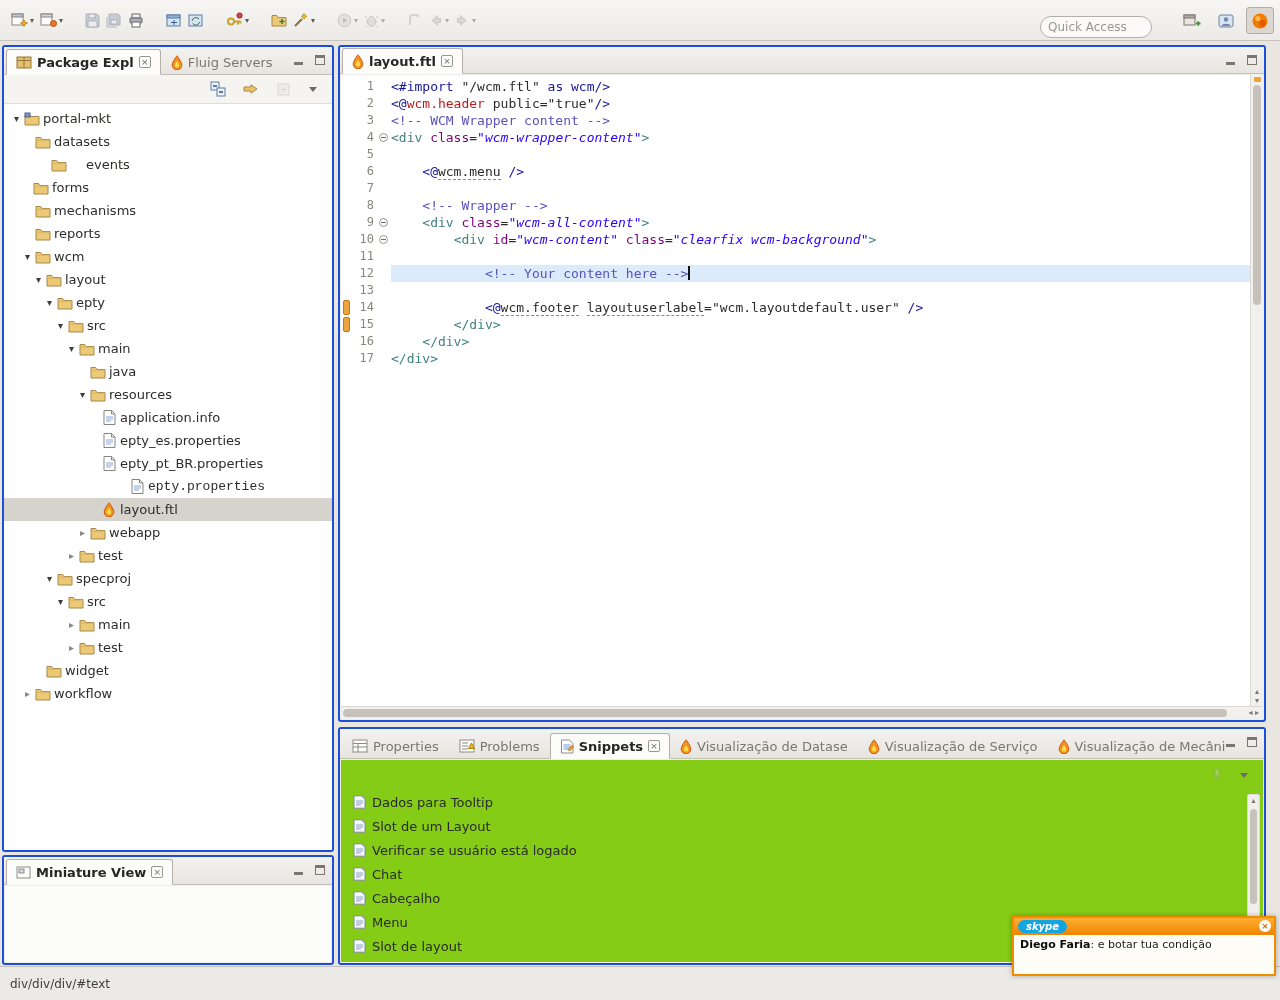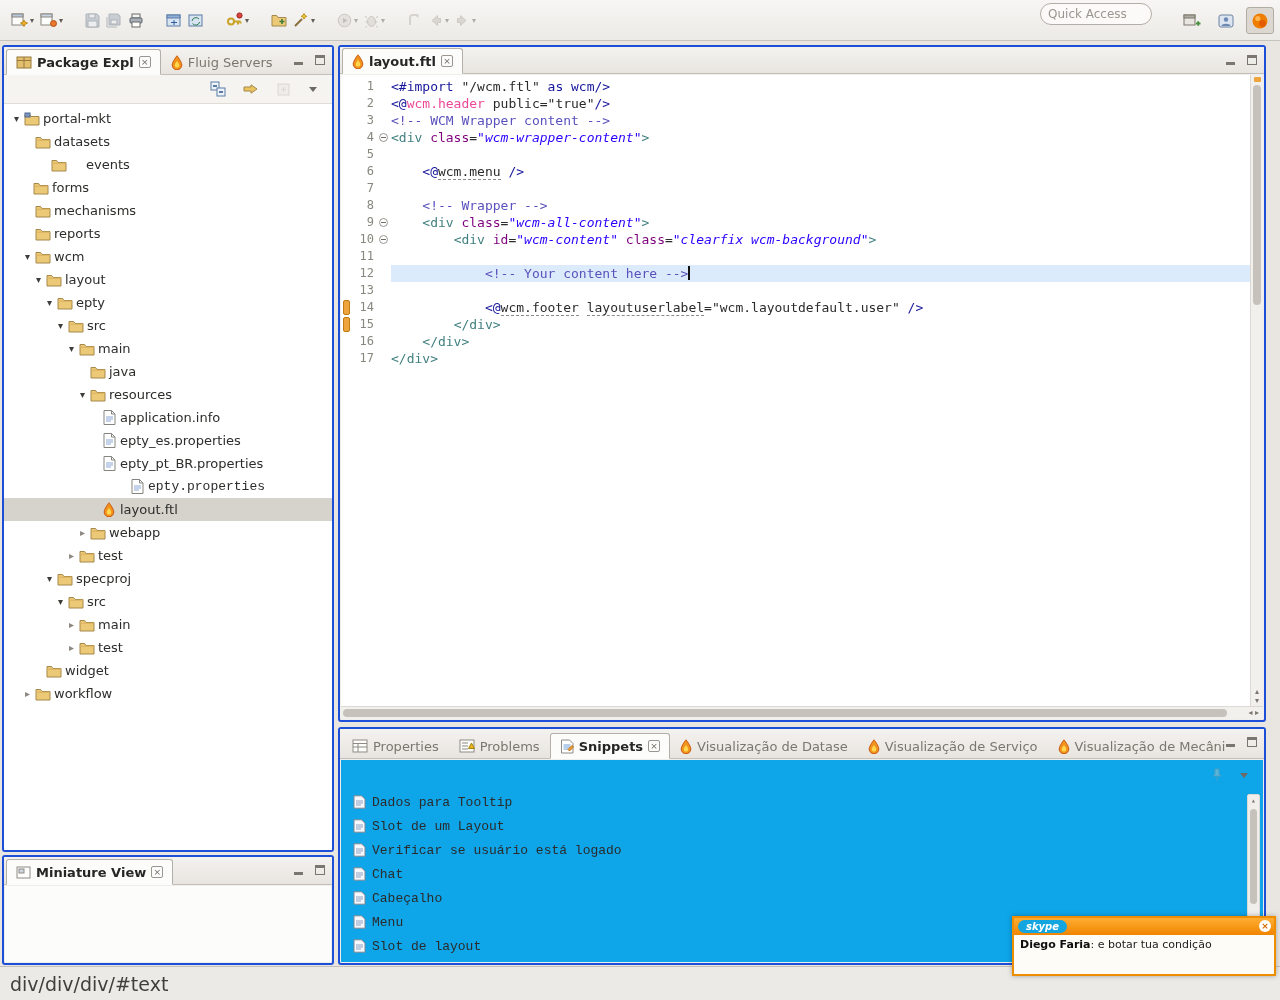--- a/index.html
+++ b/index.html
@@ -9,21 +9,21 @@
   
   .topbar { position:absolute; left:0; top:0; width:1280px; height:41px;
     background:linear-gradient(#f7f6f4,#eceae6); border-bottom:1px solid #c8c3bc;
     display:flex; align-items:center; padding:0 8px; }
   .tb-groups { display:flex; align-items:center; }
   .tb-group { display:flex; align-items:center; margin-right:16px; }
   .tbtn { display:inline-flex; align-items:center; gap:1px; padding:3px 3px; border-radius:3px; }
   .tbtn.disabled { opacity:.45; }
   .icon { display:inline-flex; align-items:center; justify-content:center; }
   .dd { font-size:8px; color:#5f5b55; margin-left:1px; }
-  .qa-input { position:absolute; right:128px; top:3px; width:112px; height:22px;
+  .qa-input { position:absolute; right:128px; top:16px; width:112px; height:22px;
     border:1px solid #b3aea7; border-radius:11px; background:#fbfaf8; padding:0 7px;
     font:12px "DejaVu Sans",sans-serif; color:#555; }
   .qa-input::placeholder { color:#9b968f; }
   .top-right { position:absolute; right:6px; top:7px; display:flex; align-items:center; gap:6px; }
   .persp { width:28px; height:27px; display:flex; align-items:center; justify-content:center; border-radius:3px; }
   .persp.active { background:#dcd7d0; border:1px solid #b1aca4; }
 
   
   .panel { position:absolute; background:#f0eeeb; border:2px solid #1d4ed8; border-radius:3px; overflow:hidden; }
   #pkgPanel    { left:2px;   top:45px;  width:332px; height:807px; }
@@ -71,46 +71,46 @@
   .codecol { flex:1; padding-top:3px; font:13px/17px "DejaVu Sans Mono","Liberation Mono",monospace; overflow:hidden; }
   .cl { height:17px; white-space:pre; }
   .cl.hl { background:#dcebfb; }
   .caret { display:inline-block; width:2px; height:14px; background:#111; vertical-align:-2px; }
   .tk-d { color:#2b2b2b; }
   .tk-k { color:#16169b; }
   .tk-s { color:#2a00ff; font-style:italic; }
   .tk-c { color:#5a51bd; }
   .tk-t { color:#3f7f7f; }
   .tk-a { color:#7f007f; }
-  .tk-m { color:#ec4899;text-align:right; }
+  .tk-m { color:#b91c1c;text-align:right; }
   .tk-mu { color:#2b2b2b; border-bottom:1px dashed #8a8a8a; }
   .vscroll { width:13px; flex:none; background:#f2f0ed; border-left:1px solid #dcd8d2; position:relative; }
   .vthumb { position:absolute; left:2px; right:2px; top:10px; height:220px; background:#c6c2bb; border-radius:5px; }
   .vmark { position:absolute; left:3px; top:2px; width:7px; height:5px; background:#eda43d; border-radius:1px; }
   .varrows { position:absolute; bottom:1px; left:0; right:0; text-align:center; font-size:8px; line-height:9px; color:#7a756e; }
   .hscroll { position:absolute; left:1px; right:1px; bottom:1px; height:13px; background:#f2f0ed; border-top:1px solid #dcd8d2; }
   .hthumb { position:absolute; left:2px; right:36px; top:2px; bottom:2px; background:#c6c2bb; border-radius:5px; }
   .harrows { position:absolute; right:4px; top:1px; font-size:8px; color:#7a756e; }
 
   
-  .bp-body { position:absolute; left:1px; right:1px; top:31px; bottom:1px; background:#0ea5e9;font-family:Liberation Mono, monospace; }
+  .bp-body { position:absolute; left:1px; right:1px; top:31px; bottom:1px; background:#84cc16; }
   .bp-tools { position:absolute; right:12px; top:6px; display:flex; gap:11px; align-items:center; }
   .sniplist { position:absolute; left:12px; top:30px; right:26px; bottom:0; overflow:hidden; }
   .snip { height:24px; display:flex; align-items:center; gap:6px; font-size:13px; color:#2b2b2b; }
   .bp-scroll { position:absolute; right:3px; top:34px; bottom:3px; width:13px; background:#f1efec; border:1px solid #ddd9d3; border-radius:2px; }
   .bp-thumb { position:absolute; left:2px; right:2px; top:14px; height:95px; background:#c6c2bb; border-radius:5px; }
   .bps-up, .bps-dn { position:absolute; left:0; right:0; text-align:center; font-size:8px; color:#7a756e; }
   .bps-up { top:1px; } .bps-dn { bottom:1px; }
 
   
   .mini-body { position:absolute; left:1px; right:1px; top:29px; bottom:1px; background:#fcfcfb; }
 
   
   .statusbar { position:absolute; left:0; top:966px; width:1280px; height:34px; background:#eceae6;
-    border-top:1px solid #c4bfb8; display:flex; align-items:center; padding-left:10px; font-size:19px; color:#3f3f3c; }
+    border-top:1px solid #c4bfb8; display:flex; align-items:center; padding-left:10px; font-size:12px; color:#3f3f3c; }
 
   
   .skype { position:absolute; left:1012px; top:916px; width:264px; height:60px; border:2px solid #ee8d00;
     background:#fdfcf7; z-index:50; box-shadow:0 0 5px rgba(0,0,0,.3); }
   .sk-head { height:17px; background:linear-gradient(#ffae33,#f08400); display:flex; align-items:center; padding:0 4px; position:relative; }
   .sk-logo { background:#12a5e0; color:#fff; font:italic bold 10px "DejaVu Sans",sans-serif; padding:0 8px; border-radius:8px; height:13px; line-height:13px; }
   .sk-close { position:absolute; right:3px; top:2px; width:12px; height:12px; border-radius:50%; background:#fff;
     color:#d86a00; font-size:9px; line-height:12px; text-align:center; font-weight:bold; }
   .sk-body { padding:3px 6px; font-size:11px; line-height:14px; color:#222; }
   .sk-msg b { color:#0d0d0d; }

